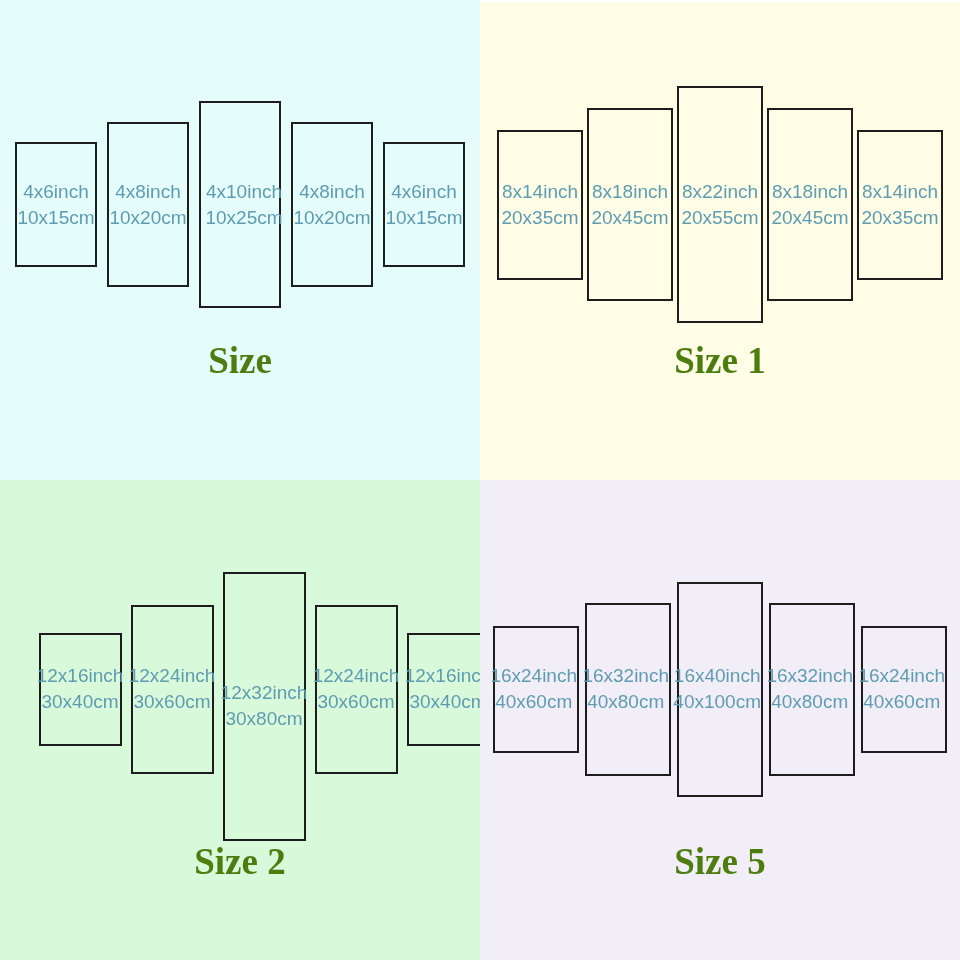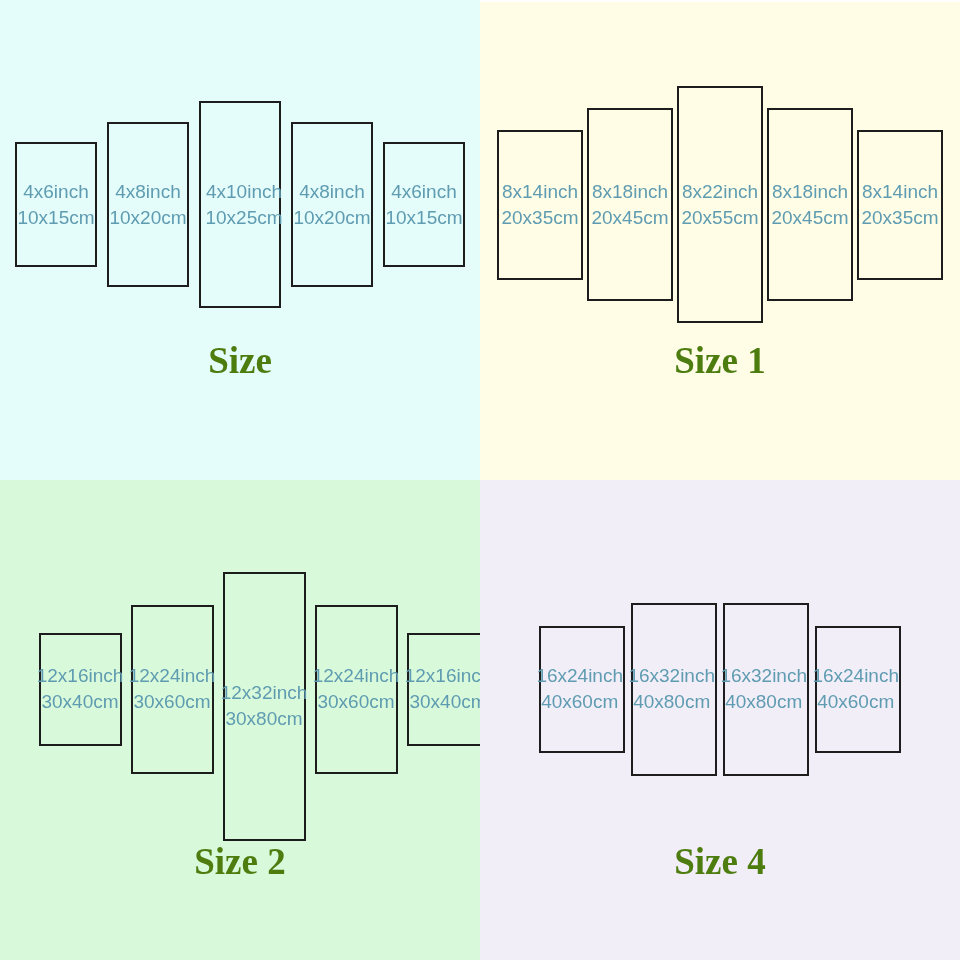--- a/index.html
+++ b/index.html
@@ -190,29 +190,35 @@
           <span class="line">16x24inch</span>
           <span class="line">40x60cm</span>
         </div>
       </div>
       <div class="panel md">
         <div class="panel-label">
           <span class="line">16x32inch</span>
           <span class="line">40x80cm</span>
         </div>
       </div>
+      <div class="panel lg">
+        <div class="panel-label">
+          <span class="line">16x40inch</span>
+          <span class="line">40x100cm</span>
+        </div>
+      </div>
       <div class="panel md">
         <div class="panel-label">
           <span class="line">16x32inch</span>
           <span class="line">40x80cm</span>
         </div>
       </div>
       <div class="panel sm">
         <div class="panel-label">
           <span class="line">16x24inch</span>
           <span class="line">40x60cm</span>
         </div>
       </div>
     </div>
-    <h2 class="q-title">Size 4</h2>
+    <h2 class="q-title">Size 5</h2>
   </section>
 
 </div>
 
 </body></html>

